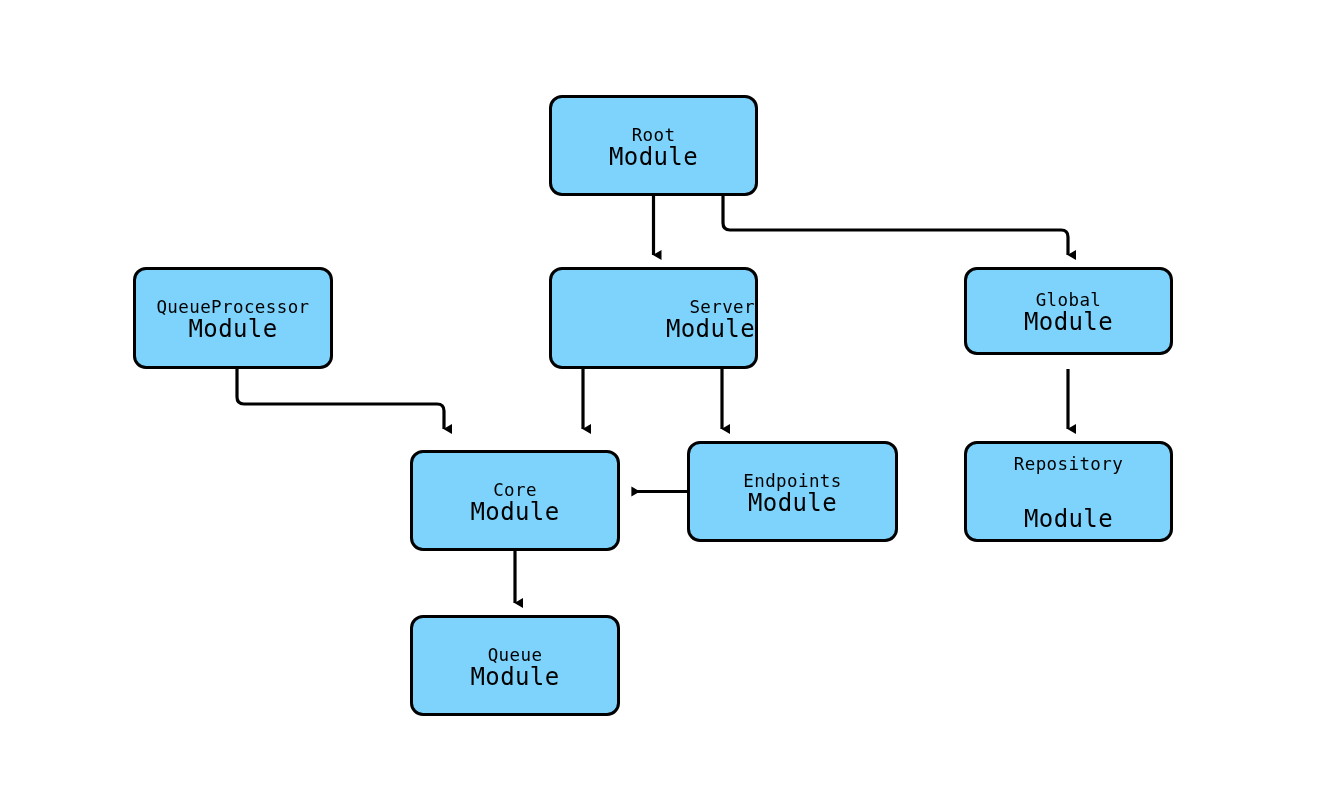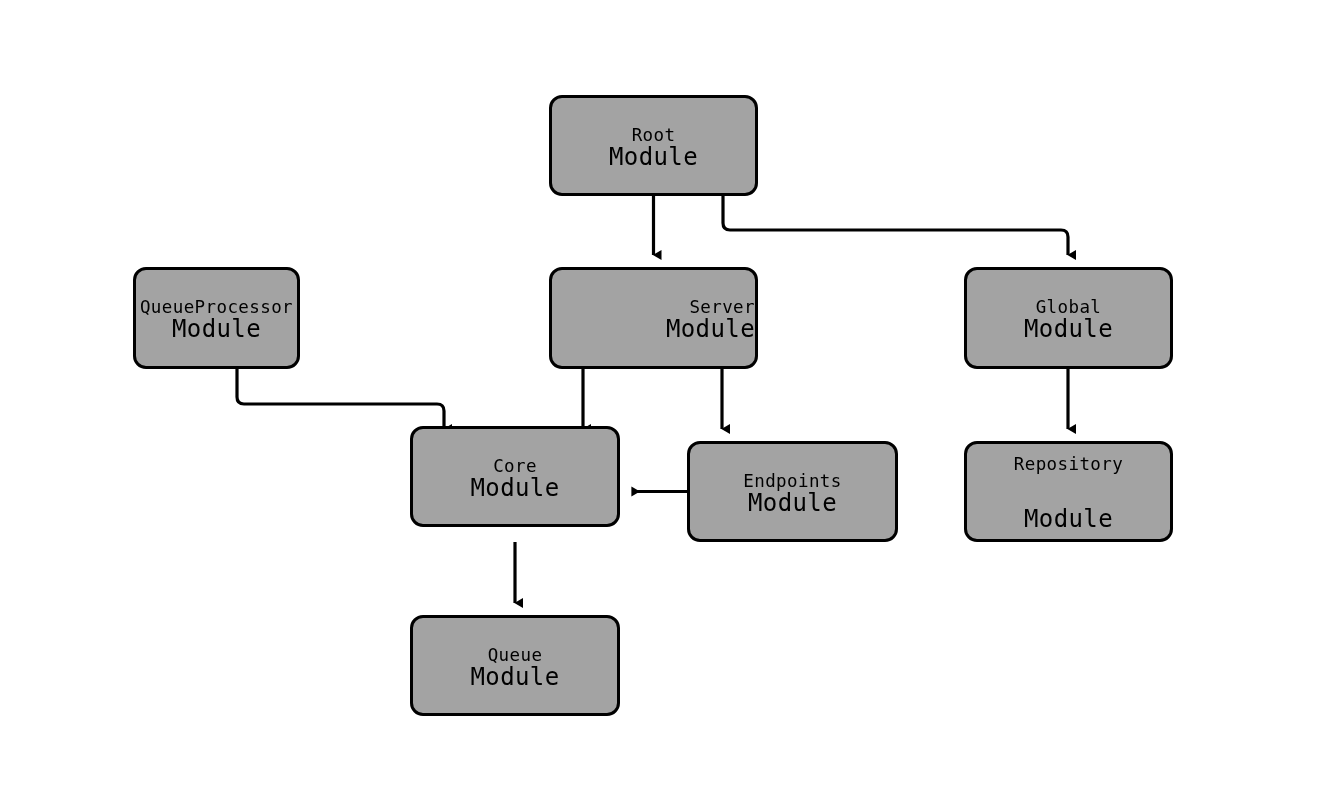--- a/index.html
+++ b/index.html
@@ -26,21 +26,21 @@
   #node-layer {
     position: absolute;
     left: 0;
     top: 0;
     width: 1337px;
     height: 809px;
   }
   .node {
     position: absolute;
     box-sizing: border-box;
-    background: #a3a3a3;
+    background: #7dd3fc;
     border: 3px solid #000000;
     border-radius: 13px;
     display: flex;
     flex-direction: column;
     align-items: center;
     justify-content: center;
   }
   .node-label {
     font-family: "DejaVu Sans Mono", "Liberation Mono", monospace;
     font-size: 17.5px;
@@ -57,24 +57,24 @@
     line-height: 22px;
     color: #000000;
     text-align: center;
     white-space: pre;
     letter-spacing: 0.4px;
     font-weight: 400;
   }
 
   
   #node-root         { left: 549px;  top: 95px;  width: 209px; height: 101px; }
-  #node-queueprocessor { left: 133px; top: 267px; width: 167px; height: 102px; }
+  #node-queueprocessor { left: 133px; top: 267px; width: 200px; height: 102px; }
   #node-server       { left: 549px;  top: 267px; width: 209px; height: 102px; align-items: flex-end; }
-  #node-global       { left: 964px;  top: 267px; width: 209px; height: 102px; }
-  #node-core         { left: 410px;  top: 426px; width: 210px; height: 101px; }
+  #node-global       { left: 964px;  top: 267px; width: 209px; height: 88px; }
+  #node-core         { left: 410px;  top: 450px; width: 210px; height: 101px; }
   #node-endpoints    { left: 687px;  top: 441px; width: 211px; height: 101px; }
   #node-repository   { left: 964px;  top: 441px; width: 209px; height: 101px; gap: 33px; }
   #node-queue        { left: 410px;  top: 615px; width: 210px; height: 101px; }
 </style>
 </head>
 <body>
 
 <div id="diagram-root">
 
   <svg id="edge-layer" viewBox="0 0 1337 809" width="1337" height="809" xmlns="http://www.w3.org/2000/svg">

